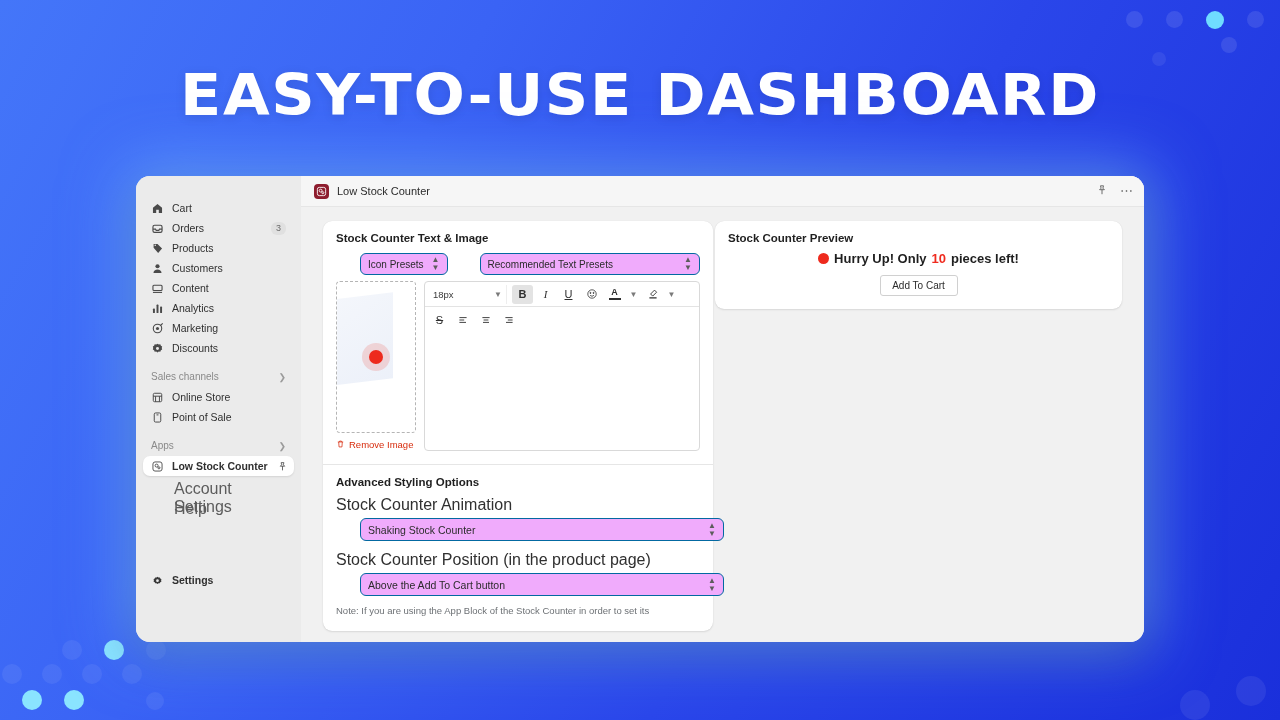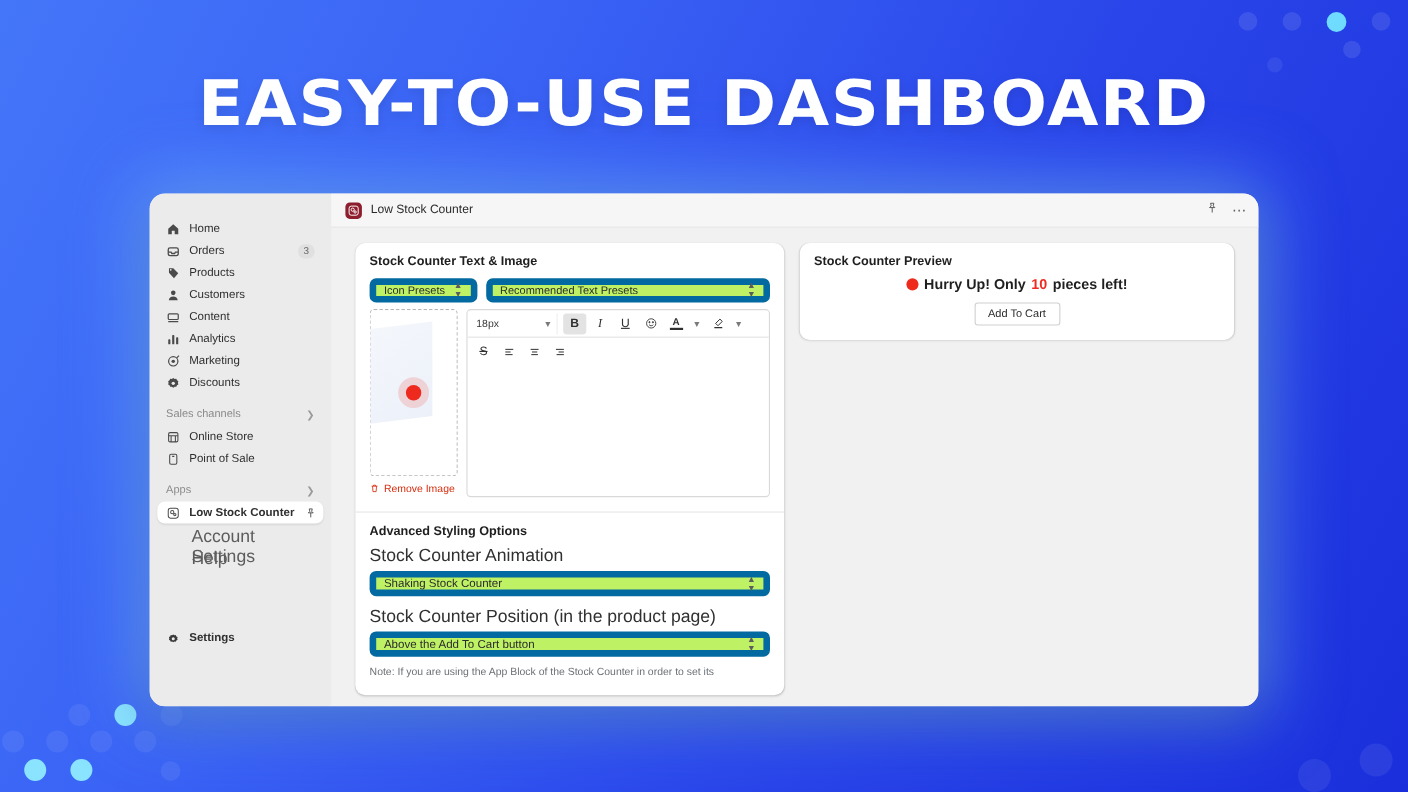--- a/index.html
+++ b/index.html
@@ -81,35 +81,35 @@
   .tabs::after { content:""; position:absolute; left:22px; right:22px; bottom:0; height:1px; background:#e3e3e3; }
   .tab {
     font-size: 11px; color: #6d7175; padding: 0 10px 7px; position: relative;
   }
   .tab.active { color: #1f1f1f; font-weight: 600; }
   .tab.active::after {
     content: ""; position: absolute; left: 3px; right: 3px; bottom: 0;
     height: 3px; background: #2c7a55; border-radius: 2px; z-index: 1;
   }
 
-  .content { flex: 1; display: flex; gap: 14px; padding: 14px 22px 0; overflow: hidden; }
+  .content { flex: 1; display: flex; gap: 2px; padding: 14px 22px 0; overflow: hidden; }
   .col-left { width: 390px; flex: none; }
   .col-right { flex: 1; }
 
   .card { background: #ffffff; border-radius: 9px; box-shadow: 0 1px 2px rgba(0,0,0,0.10), 0 0 1px rgba(0,0,0,0.10); }
   .card-pad { padding: 11px 13px 13px; }
   .card-title { font-size: 11.5px; font-weight: 700; color: #1f1f1f; margin-bottom: 9px; }
   .card-divider { height: 1px; background: #e6e6e6; }
 
   
   .preset-row { display: flex; gap: 8px; margin-bottom: 6px; }
   .select {
-    border: 6px solid #0369a1; border-radius: 6px; background: #bef264;
+    border: 1px solid #0369a1; border-radius: 6px; background: #f0abfc;
     height: 22px; display: flex; align-items: center; padding: 0 7px;
-    font-size: 10px; color: #2b2b2b; white-space: nowrap;
+    font-size: 10px; color: #2b2b2b; white-space: nowrap; margin-left: 24px;
   }
   .select .updown { margin-left: auto; padding-left: 8px; color: #5c5c5c; font-size: 8px; line-height: 8px; display: flex; flex-direction: column; }
   .select.grow { flex: 1; }
 
   
   .editor-row { display: flex; gap: 8px; }
   .img-box {
     width: 80px; height: 152px; flex: none;
     border: 1px dashed #b5b5b5; border-radius: 4px; background: #fff;
     position: relative; overflow: hidden;
@@ -194,21 +194,21 @@
 <div class="window">
 
   <aside class="sidebar">
 
     <div class="nav-item">
       <span class="ico">
           <svg width="13" height="13" viewBox="0 0 20 20" fill="#4a4a4a">
             <path d="M10 3 3 9v8h5v-5h4v5h5V9z"></path>
           </svg>
         </span>
-      <span class="lbl">Home</span>
+      <span class="lbl">Cart</span>
     </div>
 
     <div class="nav-item">
       <span class="ico">
           <svg width="13" height="13" viewBox="0 0 20 20" fill="none" stroke="#4a4a4a" stroke-width="1.8">
             <rect x="3" y="5" width="14" height="11" rx="2.5"></rect>
             <path d="M3 11h4l1 2h4l1-2h4"></path>
           </svg>
         </span>
       <span class="lbl">Orders</span>

